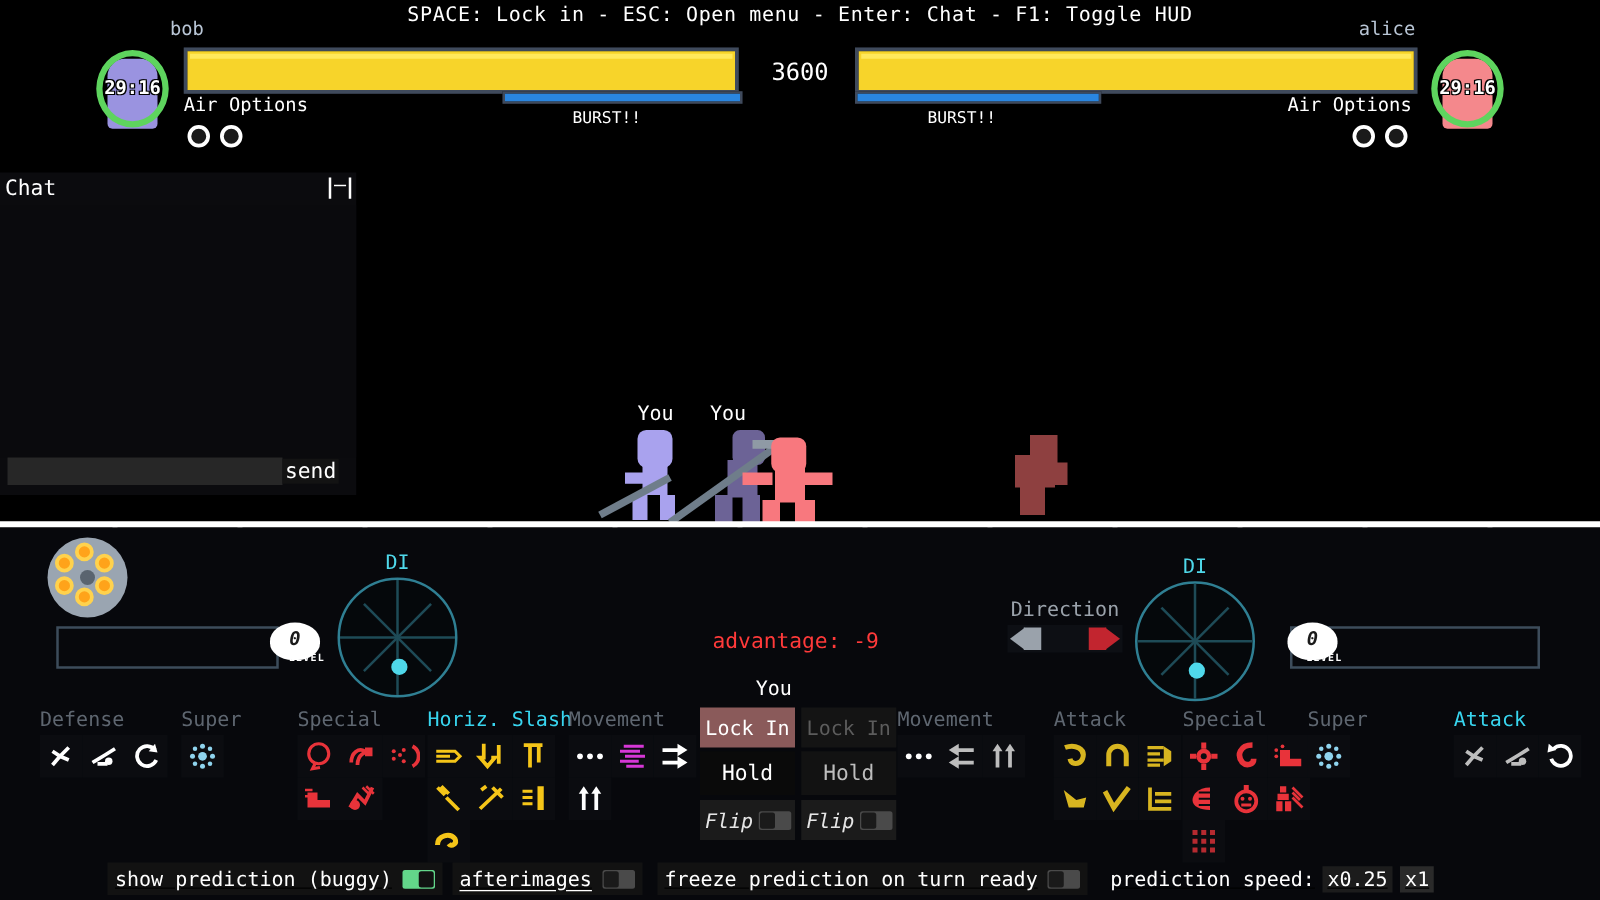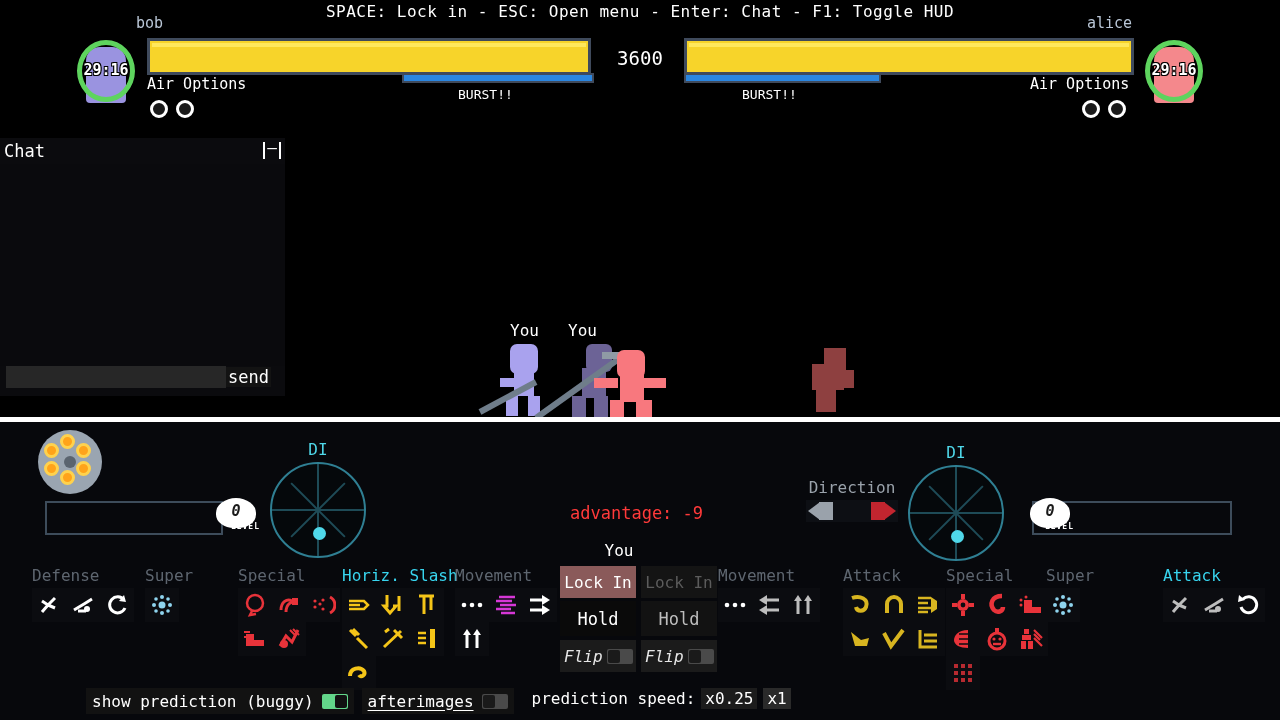--- a/index.html
+++ b/index.html
@@ -215,21 +215,21 @@
   .cat-label.hl { color:#38d5ef; }
   .grid { position:absolute; top:22px; display:flex; flex-wrap:wrap; width:max-content; }
   .cell {
     width:34px; height:34px; background:#0b0c10; margin:0;
     display:flex; align-items:center; justify-content:center;
     font-size:20px; line-height:1; cursor:pointer;
   }
   .cell svg { display:block; }
 
   
-  #option-bar { position:absolute; left:0; top:688px; width:1280px; height:30px; display:flex; align-items:flex-start; }
+  #option-bar { position:absolute; left:0; top:688px; width:1280px; height:30px; display:flex; align-items:center;text-decoration:underline; }
   .opt {
     display:flex; align-items:center; gap:8px; background:#121212; height:26px;
     padding:0 6px; color:#ffffff; font-size:16px; cursor:pointer;
   }
   .opt.underlined { text-decoration: underline; text-underline-offset: 3px; }
   #speed-opt { display:flex; align-items:center; gap:6px; color:#ffffff; font-size:16px; }
   .speed-btn { background:#1c1c1c; padding:1px 4px; cursor:pointer; }
   .speed-btn.sel { background:#2a2a2a; }
 </style>
 </head>
@@ -792,20 +792,26 @@
       <span class="toggle on">
           <span class="knob"></span>
         </span>
     </div>
     <div class="opt underlined" style="margin-left:8px;">
       <span>afterimages</span>
       <span class="toggle">
           <span class="knob"></span>
         </span>
     </div>
+    <div class="opt" style="margin-left:12px;">
+      <span>freeze prediction on turn ready</span>
+      <span class="toggle">
+          <span class="knob"></span>
+        </span>
+    </div>
     <div id="speed-opt" style="margin-left:18px;">
       <span>prediction speed:</span>
       <span class="speed-btn">x0.25</span>
       <span class="speed-btn sel">x1</span>
     </div>
   </div>
 
 </div>
 
 </body></html>

